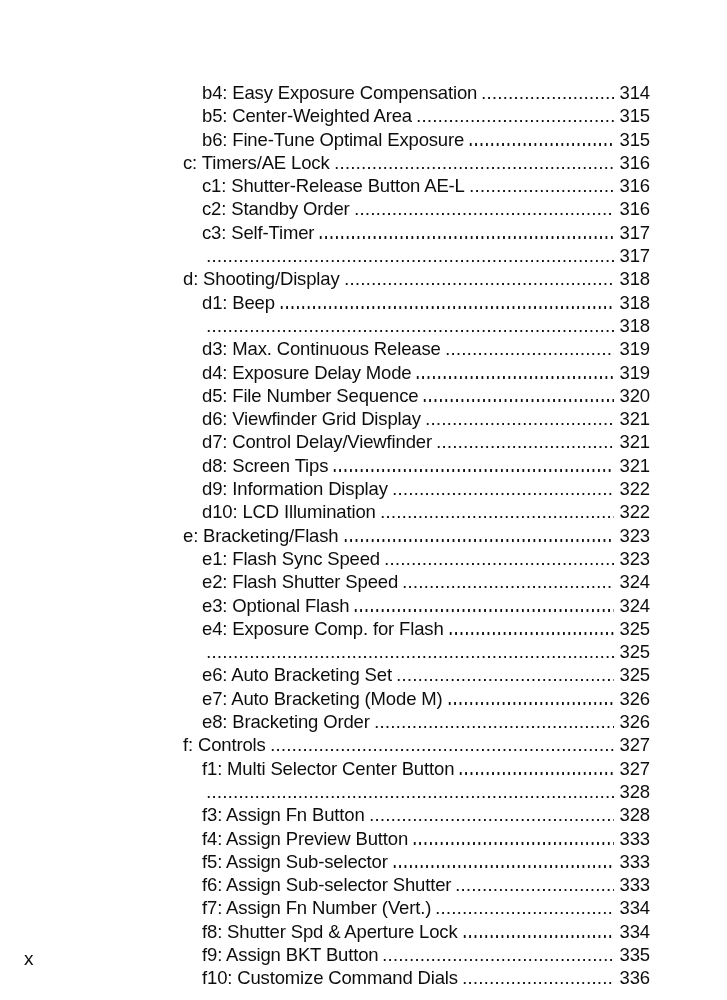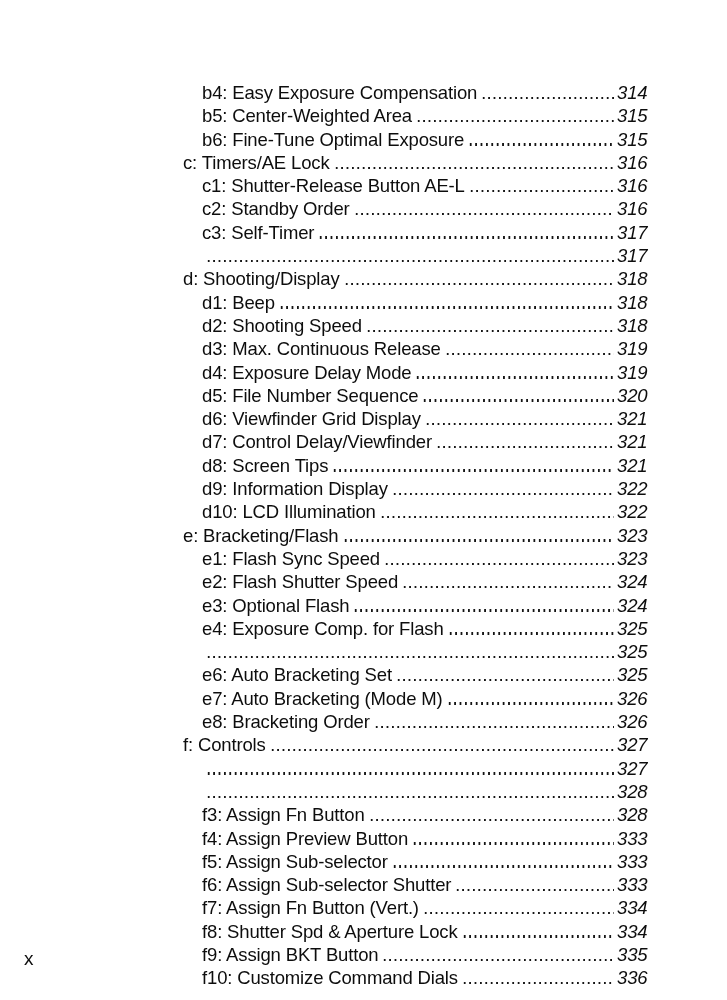--- a/index.html
+++ b/index.html
@@ -46,21 +46,21 @@
     height: 2.4px;
     margin: 0 3px 1px 4px;
     background-image: radial-gradient(circle closest-side, #141414 90%, rgba(0,0,0,0) 100%);
     background-size: 5.4px 2.4px;
     background-repeat: repeat-x;
     background-position: left bottom;
   }
   .toc-row .pnum {
     flex: 0 0 auto;
     min-width: 33px;
-    font-style: italic;
+    text-align: right;
   }
   .folio {
     position: absolute;
     left: 24px;
     top: 948px;
     font-size: 19px;
   }
 </style>
 </head>
 <body>
@@ -122,21 +122,20 @@
         <span class="pnum">318</span>
       </div>
 
       <div class="toc-row level-2">
         <span class="label">d1: Beep</span>
         <span class="dots"></span>
         <span class="pnum">318</span>
       </div>
 
       <div class="toc-row level-2">
-        <span class="label">d2: Shooting Speed</span>
         <span class="dots"></span>
         <span class="pnum">318</span>
       </div>
 
       <div class="toc-row level-2">
         <span class="label">d3: Max. Continuous Release</span>
         <span class="dots"></span>
         <span class="pnum">319</span>
       </div>
 
@@ -235,20 +234,21 @@
         <span class="pnum">326</span>
       </div>
 
       <div class="toc-row level-1">
         <span class="label">f: Controls</span>
         <span class="dots"></span>
         <span class="pnum">327</span>
       </div>
 
       <div class="toc-row level-2">
+        <span class="label">f1: Multi Selector Center Button</span>
         <span class="dots"></span>
         <span class="pnum">327</span>
       </div>
 
       <div class="toc-row level-2">
         <span class="dots"></span>
         <span class="pnum">328</span>
       </div>
 
       <div class="toc-row level-2">
@@ -269,21 +269,21 @@
         <span class="pnum">333</span>
       </div>
 
       <div class="toc-row level-2">
         <span class="label">f6: Assign Sub-selector Shutter</span>
         <span class="dots"></span>
         <span class="pnum">333</span>
       </div>
 
       <div class="toc-row level-2">
-        <span class="label">f7: Assign Fn Button (Vert.)</span>
+        <span class="label">f7: Assign Fn Number (Vert.)</span>
         <span class="dots"></span>
         <span class="pnum">334</span>
       </div>
 
       <div class="toc-row level-2">
         <span class="label">f8: Shutter Spd &amp; Aperture Lock</span>
         <span class="dots"></span>
         <span class="pnum">334</span>
       </div>
 

